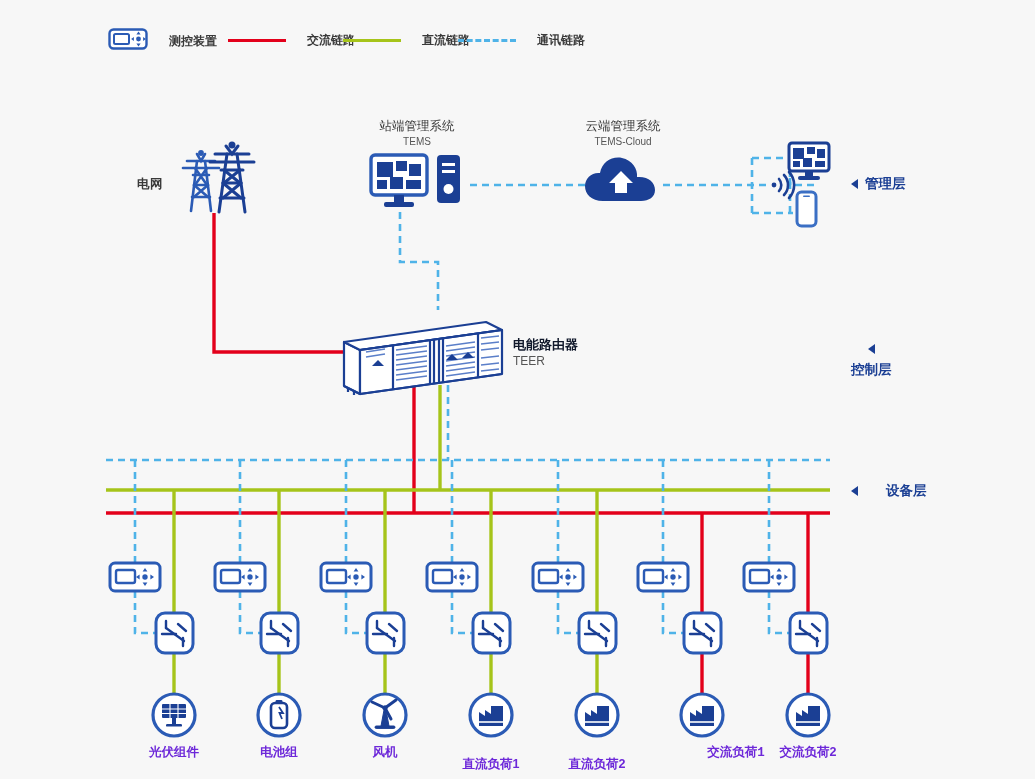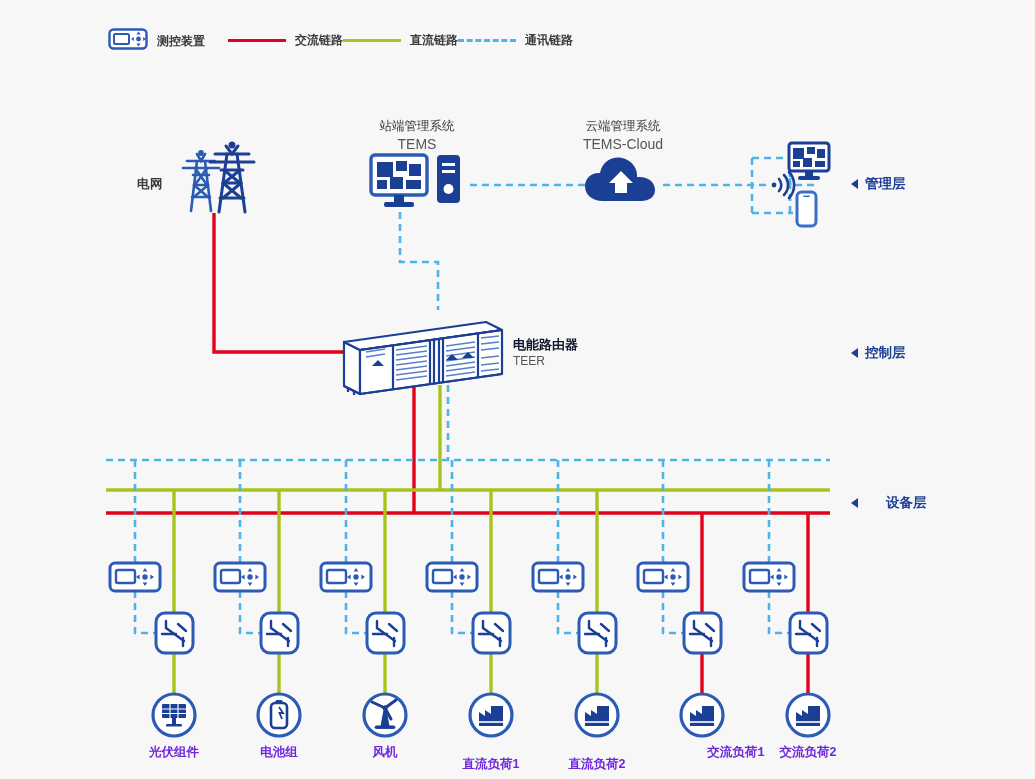--- a/index.html
+++ b/index.html
@@ -10,35 +10,35 @@
     font-family:"Liberation Sans", sans-serif;
     position:relative;
     overflow:hidden;
   }
   #stage { position:absolute; left:0; top:0; width:1035px; height:779px; }
   svg.layer { position:absolute; left:0; top:0; width:1035px; height:779px; }
 
   .lbl { position:absolute; color:#3a3a3a; font-size:12.5px; white-space:nowrap; }
   .lbl-cn { font-weight:bold; letter-spacing:.5px; }
 
-  .legend-item { position:absolute; display:flex; align-items:center; gap:9px; }
+  .legend-item { position:absolute; display:flex; align-items:center; gap:21px; }
   .legend-text { font-size:12px; color:#3a3a3a; font-weight:bold; white-space:nowrap; }
   .legend-line { width:58px; height:0; border-top:3px solid #000; }
   .legend-dash { width:58px; height:0; border-top:3px dashed #4fb3e8; }
 
   .layer-tag { position:absolute; display:flex; align-items:center; gap:7px;
                color:#1b3f94; font-weight:bold; font-size:13.5px; }
   .tri { width:0;height:0;border-top:5px solid transparent;border-bottom:5px solid transparent;
          border-right:7px solid #1b3f94; }
 
   .dev-name { position:absolute; font-size:12.5px; color:#6d28d9; font-weight:bold;
               transform:translateX(-50%); white-space:nowrap; }
   .title-blk { position:absolute; transform:translateX(-50%); text-align:center; }
   .title-blk .cn { font-size:12.5px; color:#3a3a3a; font-weight:normal; display:block; line-height:1.35; }
-  .title-blk .en { font-size:14px; color:#555; display:block; line-height:1.3; }
+  .title-blk .en { font-size:10px; color:#555; display:block; line-height:1.3; }
   .router-blk { position:absolute; text-align:left; }
   .router-blk .cn { font-size:13px; color:#0f172a; font-weight:bold; display:block; line-height:1.4; }
   .router-blk .en { font-size:12px; color:#555; display:block; line-height:1.3; }
 </style>
 </head>
 <body>
 
 <div id="stage">
 
   <div class="legend-item" style="left:108px; top:28px;">
@@ -462,25 +462,25 @@
 
   <div class="router-blk" style="left:513px; top:336px;">
     <span class="cn">电能路由器</span>
     <span class="en">TEER</span>
   </div>
 
   <div class="layer-tag" style="left:851px; top:175px;">
     <span class="tri"></span>
     <span>管理层</span>
   </div>
-  <div class="layer-tag" style="left:851px; top:344px;">
+  <div class="layer-tag" style="left:851px; top:344px;flex-direction:column;">
     <span class="tri"></span>
     <span>控制层</span>
   </div>
-  <div class="layer-tag" style="left:851px; top:494px;gap:28px;">
+  <div class="layer-tag" style="left:851px; top:482px;gap:28px;">
     <span class="tri"></span>
     <span>设备层</span>
   </div>
 
   <div class="dev-name" style="left:174px; top:744px;">光伏组件</div>
   <div class="dev-name" style="left:279px; top:744px;">电池组</div>
   <div class="dev-name" style="left:385px; top:744px;">风机</div>
   <div class="dev-name" style="left:491px; top:756px;">直流负荷1</div>
   <div class="dev-name" style="left:597px; top:756px;">直流负荷2</div>
   <div class="dev-name" style="left:736px; top:744px;font-family:Liberation Mono, monospace;">交流负荷1</div>

